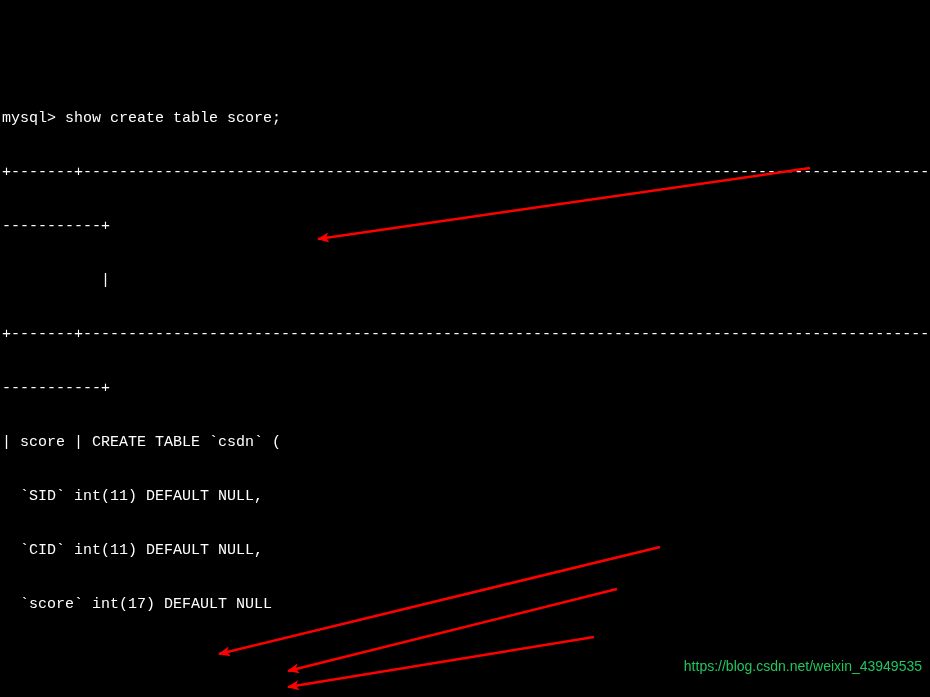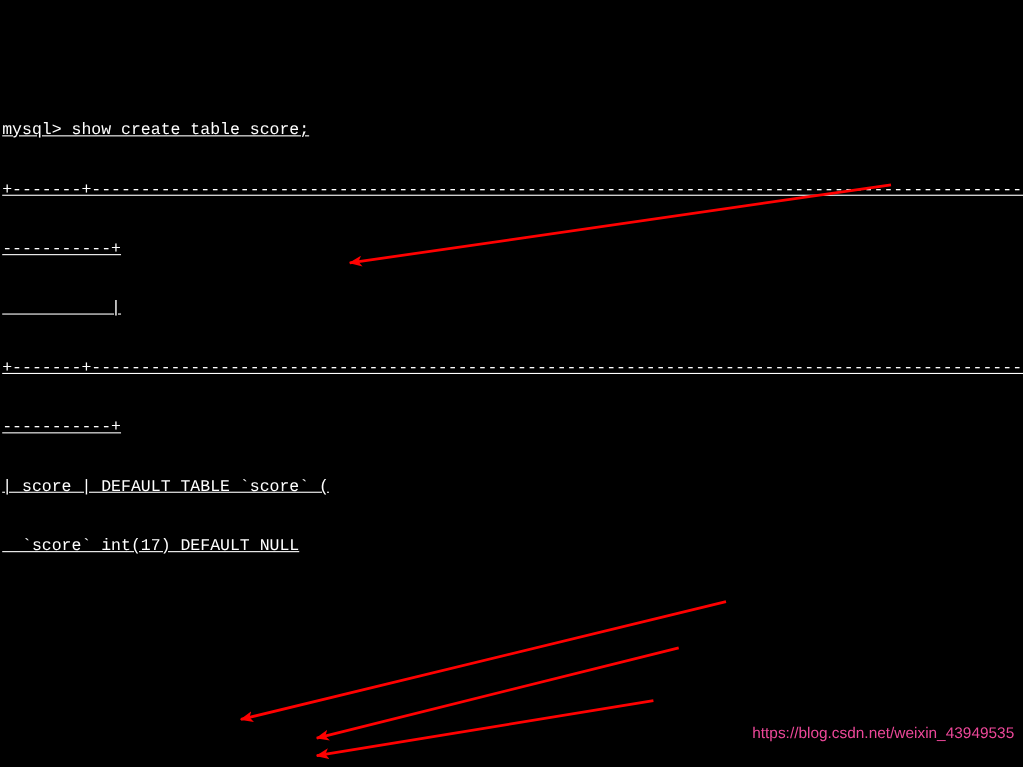--- a/index.html
+++ b/index.html
@@ -13,51 +13,53 @@
       height: 697px;
       overflow: hidden;
       position: relative;
       white-space: pre;
     }
     .terminal {
       padding: 2px 0 0 2px;
       position: relative;
       z-index: 1;
     }
-    .line { display: block; text-decoration: underline; }
+    .line { display: block; }
     svg.arrows {
       position: absolute;
       top: 0; left: 0;
       width: 930px; height: 697px;
       pointer-events: none;
       z-index: 2;
     }
     .watermark {
       position: absolute;
       bottom: 22px;
       right: 8px;
-      color: #ec4899;
+      color: #22c55e;
       font-family: Arial, sans-serif;
       font-size: 14px;
       z-index: 3;
     }
   </style>
 </head>
 <body>
 
 
 
 <div class="terminal">
   <span class="line">mysql&gt; show create table score;</span>
   <span class="line">+-------+---------------------------------------------------------------------------------------------------</span>
   <span class="line">-----------+</span>
   <span class="line">           |</span>
   <span class="line">+-------+---------------------------------------------------------------------------------------------------</span>
   <span class="line">-----------+</span>
-  <span class="line">| score | DEFAULT TABLE `score` (</span>
+  <span class="line">| score | CREATE TABLE `csdn` (</span>
+  <span class="line">  `SID` int(11) DEFAULT NULL,</span>
+  <span class="line">  `CID` int(11) DEFAULT NULL,</span>
   <span class="line">  `score` int(17) DEFAULT NULL</span>
   
   
   
   
   <span class="line"></span>
   
   
   
   

